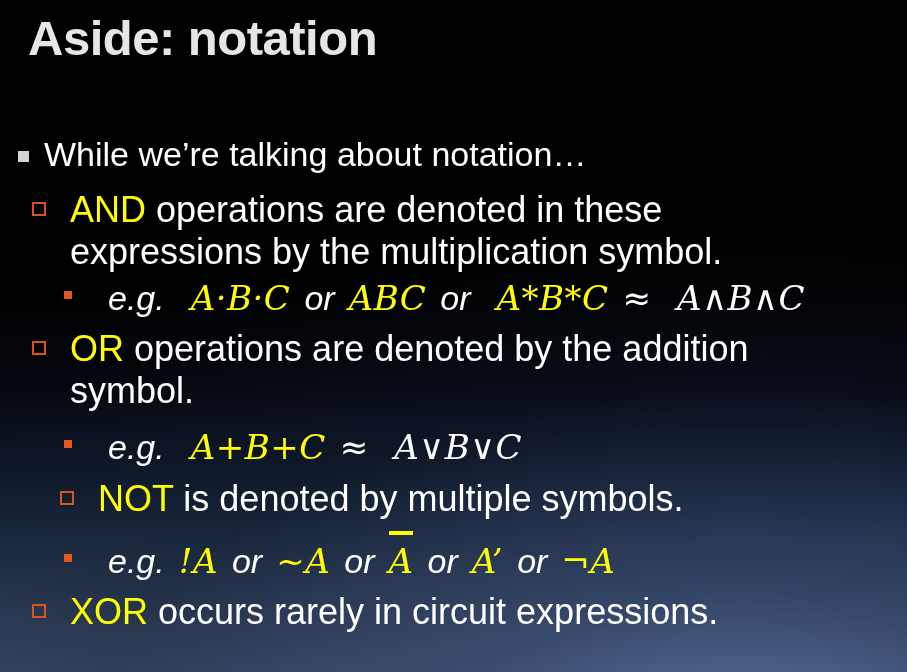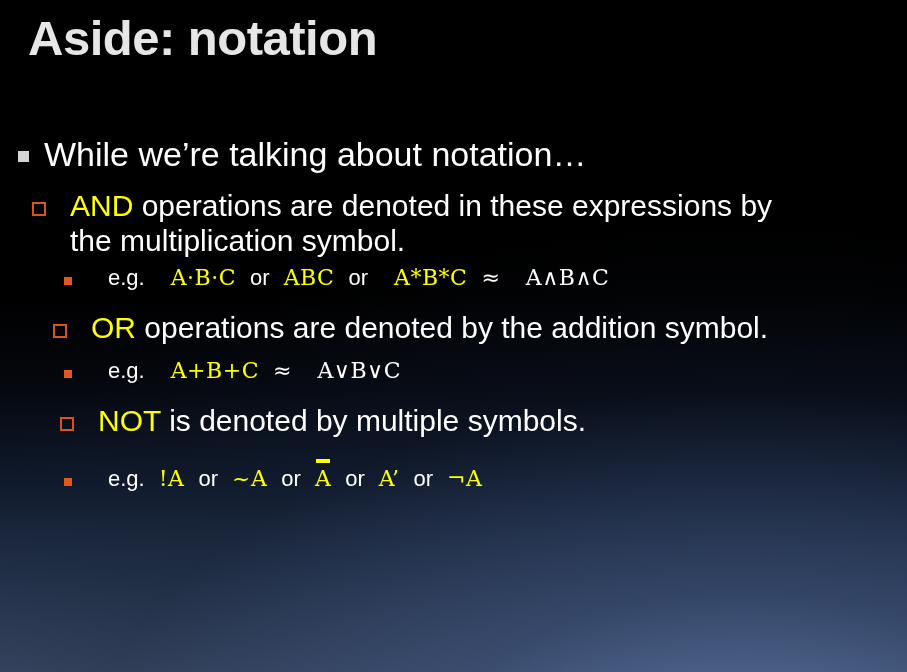--- a/index.html
+++ b/index.html
@@ -62,33 +62,33 @@
     position:absolute;
     left:64px; top:12px;
     width:8px; height:8px;
     background:#e2571e;
   }
 
   .txt { flex:1 1 auto; color:#ffffff; }
 
   
   .l1 .txt { font-size:34px; line-height:1.16; padding-left:2px; }
-  .l2 .txt { font-size:30px; line-height:1.16; padding-left:34px; max-width:780px; }
-  .l3 .txt { font-size:22px; line-height:1.16; padding-left:72px; }
+  .l2 .txt { font-size:36px; line-height:1.16; padding-left:34px; max-width:780px; }
+  .l3 .txt { font-size:34px; line-height:1.16; padding-left:72px;font-style:italic; }
 
   .l1 { min-height:46px; }
   .l2 { min-height:40px; }
   .l3 { min-height:36px; }
 
   
   .r-while  { margin-top:0px; }
   .r-and    { margin-top:8px; }
   .r-andeg  { margin-top:6px; }
-  .r-or     { margin-top:10px;padding-left:21px; }
-  .r-oreg   { margin-top:7px; }
+  .r-or     { margin-top:10px; }
+  .r-oreg   { margin-top:17px; }
   .r-not    { margin-top:10px;padding-left:28px; }
   .r-noteg  { margin-top:22px; }
   .r-xor    { margin-top:10px; }
   .r-xoreg  { margin-top:4px; }
 
   
   .kw { color:#ffff00; }
   .mono {
     font-family:"DejaVu Serif", serif;
     color:#ffff00;
@@ -150,16 +150,20 @@
     <div class="row l2 r-not">
       <span class="bul bul-l2"></span>
       <span class="txt"><span class="kw">NOT</span><span> is denoted by multiple symbols.</span></span>
     </div>
 
     <div class="row l3 r-noteg">
       <span class="bul bul-l3"></span>
       <span class="txt"><span>e.g.</span><span class="sp-sm"></span><span class="mono">!A</span><span class="sp-sm"></span><span>or</span><span class="sp-sm"></span><span class="mono">~A</span><span class="sp-sm"></span><span>or</span><span class="sp-sm"></span><span class="mono overbar">A</span><span class="sp-sm"></span><span>or</span><span class="sp-sm"></span><span class="mono">A’</span><span class="sp-sm"></span><span>or</span><span class="sp-sm"></span><span class="mono">¬A</span></span>
     </div>
 
+    <div class="row l2 r-xor">
+      <span class="bul bul-l2"></span>
+      <span class="txt"><span class="kw">XOR</span><span> occurs rarely in circuit expressions.</span></span>
+    </div>
 
 
   </div>
 </div>
 
 </body></html>

